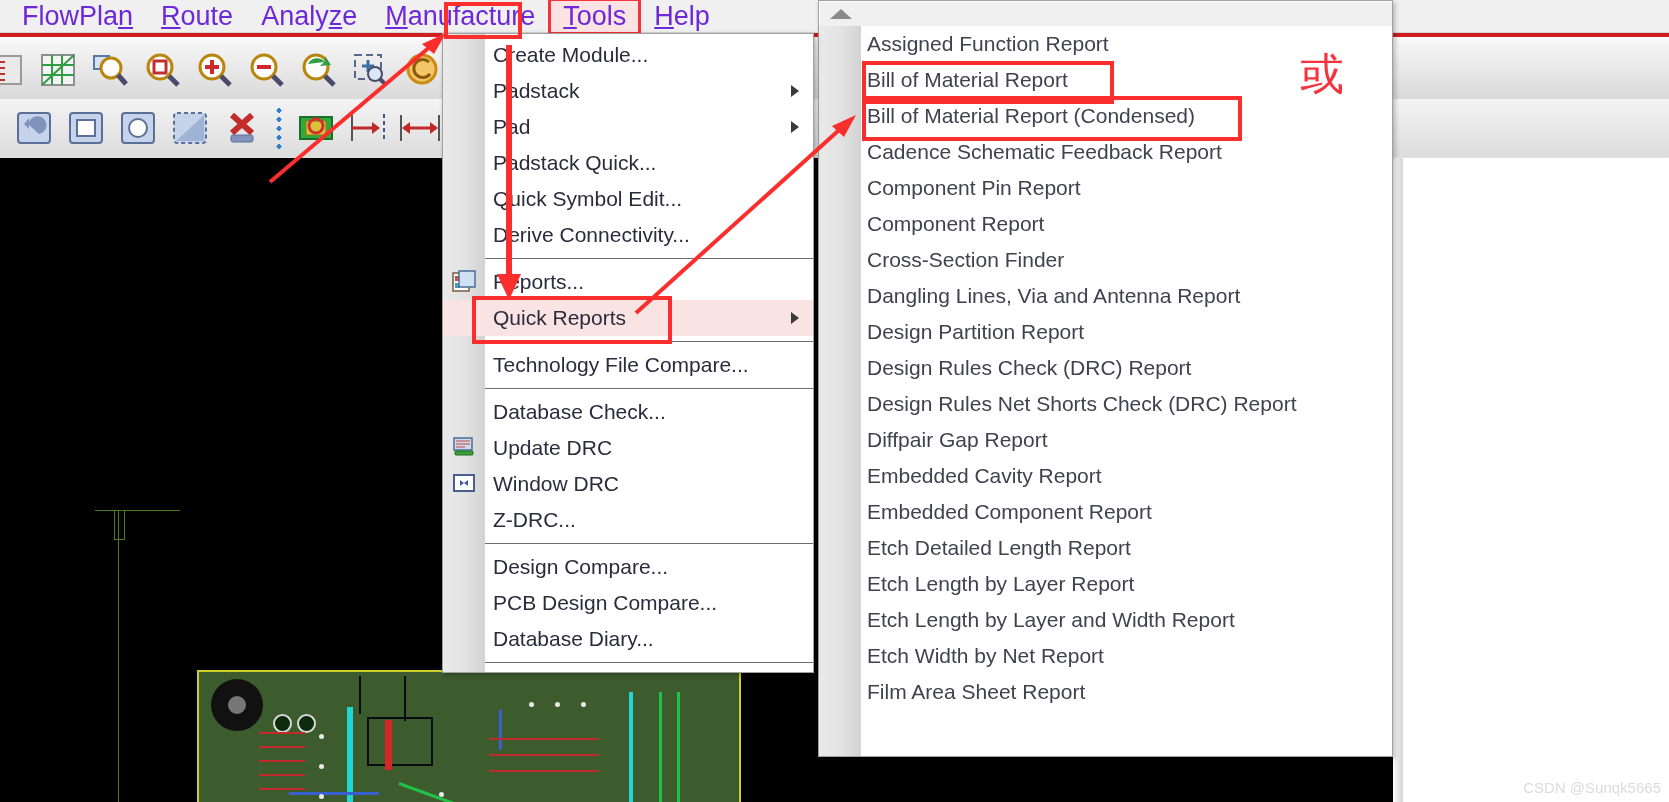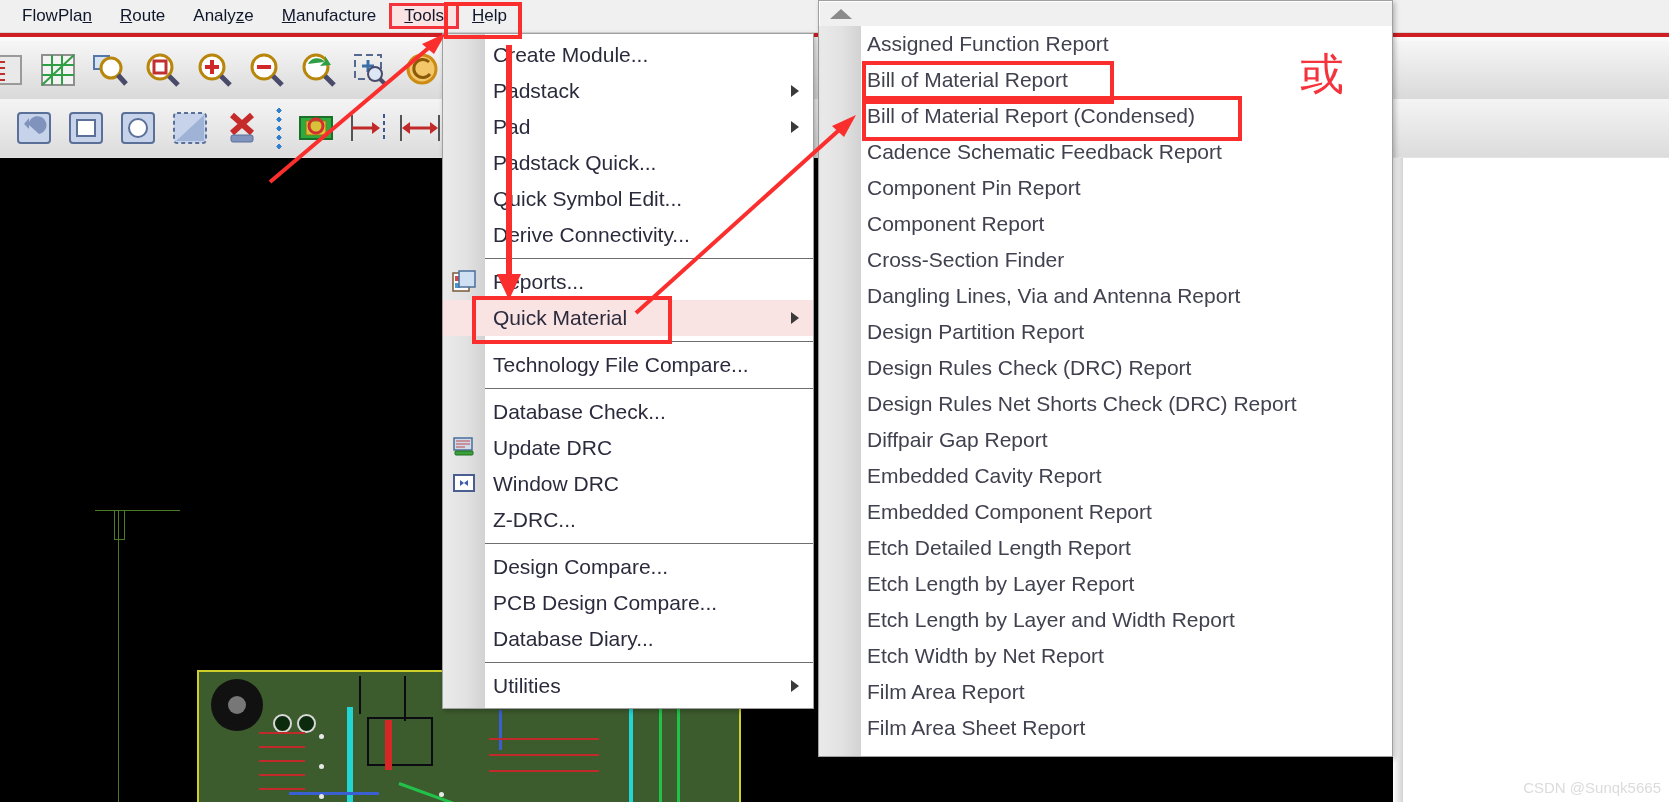--- a/index.html
+++ b/index.html
@@ -12,21 +12,21 @@
   
   #app{position:absolute;inset:0;background:#000;}
 
   .menubar{
     position:absolute;left:0;top:0;width:1669px;height:33px;
     background:#f0f0f0;border-bottom:1px solid #d6d6d6;
     display:flex;align-items:center;padding-left:8px;box-sizing:border-box;
     z-index:4;
   }
   .menu-item{
-    font-size:17px;color:#0f172a;padding:2px 14px;white-space:nowrap;
+    font-size:27px;color:#6d28d9;padding:2px 14px;white-space:nowrap;
     position:relative;cursor:default;
   }
   .menu-item u{text-decoration:underline;}
   .menu-item.active{
     background:#fbe3e3;outline:3px solid #f4333c;outline-offset:-2px;
   }
 
   .toolbar-zone{
     position:absolute;left:0;top:33px;width:1669px;height:125px;
     background:linear-gradient(#fafafa,#e3e3e3);
@@ -399,21 +399,21 @@
           <rect x="2" y="3" width="16" height="18" fill="#fff" stroke="#7a5a3a" stroke-width="1.5"></rect>
           <rect x="4" y="6" width="5" height="5" fill="#d04a4a"></rect>
           <rect x="4" y="13" width="5" height="5" fill="#4a9ad0"></rect>
           <rect x="8" y="1" width="16" height="16" fill="#cfe0f2" stroke="#4a6f9a" stroke-width="1.5"></rect>
         </svg>
       </span>
       <span>Reports...</span>
     </div>
 
     <div class="dd-item hl">
-      <span>Quick Material</span>
+      <span>Quick Reports</span>
       <span class="arrow"></span>
     </div>
 
     <div class="dd-sep"></div>
     <div class="dd-item">
         <span>Technology File Compare...</span>
       </div>
     <div class="dd-sep"></div>
 
     <div class="dd-item">
@@ -449,24 +449,20 @@
       </div>
     <div class="dd-item">
         <span>PCB Design Compare...</span>
       </div>
     <div class="dd-item">
         <span>Database Diary...</span>
       </div>
 
     <div class="dd-sep"></div>
 
-    <div class="dd-item">
-        <span>Utilities</span>
-        <span class="arrow"></span>
-      </div>
   </div>
 
   <div class="submenu">
     <div class="sm-scroll">
       <div class="caret"></div>
     </div>
     <div class="sm-list">
       <div class="sm-item">
           <span>Assigned Function Report</span>
         </div>
@@ -513,23 +509,20 @@
           <span>Etch Detailed Length Report</span>
         </div>
       <div class="sm-item">
           <span>Etch Length by Layer Report</span>
         </div>
       <div class="sm-item">
           <span>Etch Length by Layer and Width Report</span>
         </div>
       <div class="sm-item">
           <span>Etch Width by Net Report</span>
-        </div>
-      <div class="sm-item">
-          <span>Film Area Report</span>
         </div>
       <div class="sm-item">
           <span>Film Area Sheet Report</span>
         </div>
     </div>
   </div>
 
   <svg class="anno" width="1669" height="802" viewBox="0 0 1669 802" style="left:0;top:0;">
 
     <line x1="270" y1="182" x2="438" y2="40" stroke="#fb2e2e" stroke-width="4"></line>

